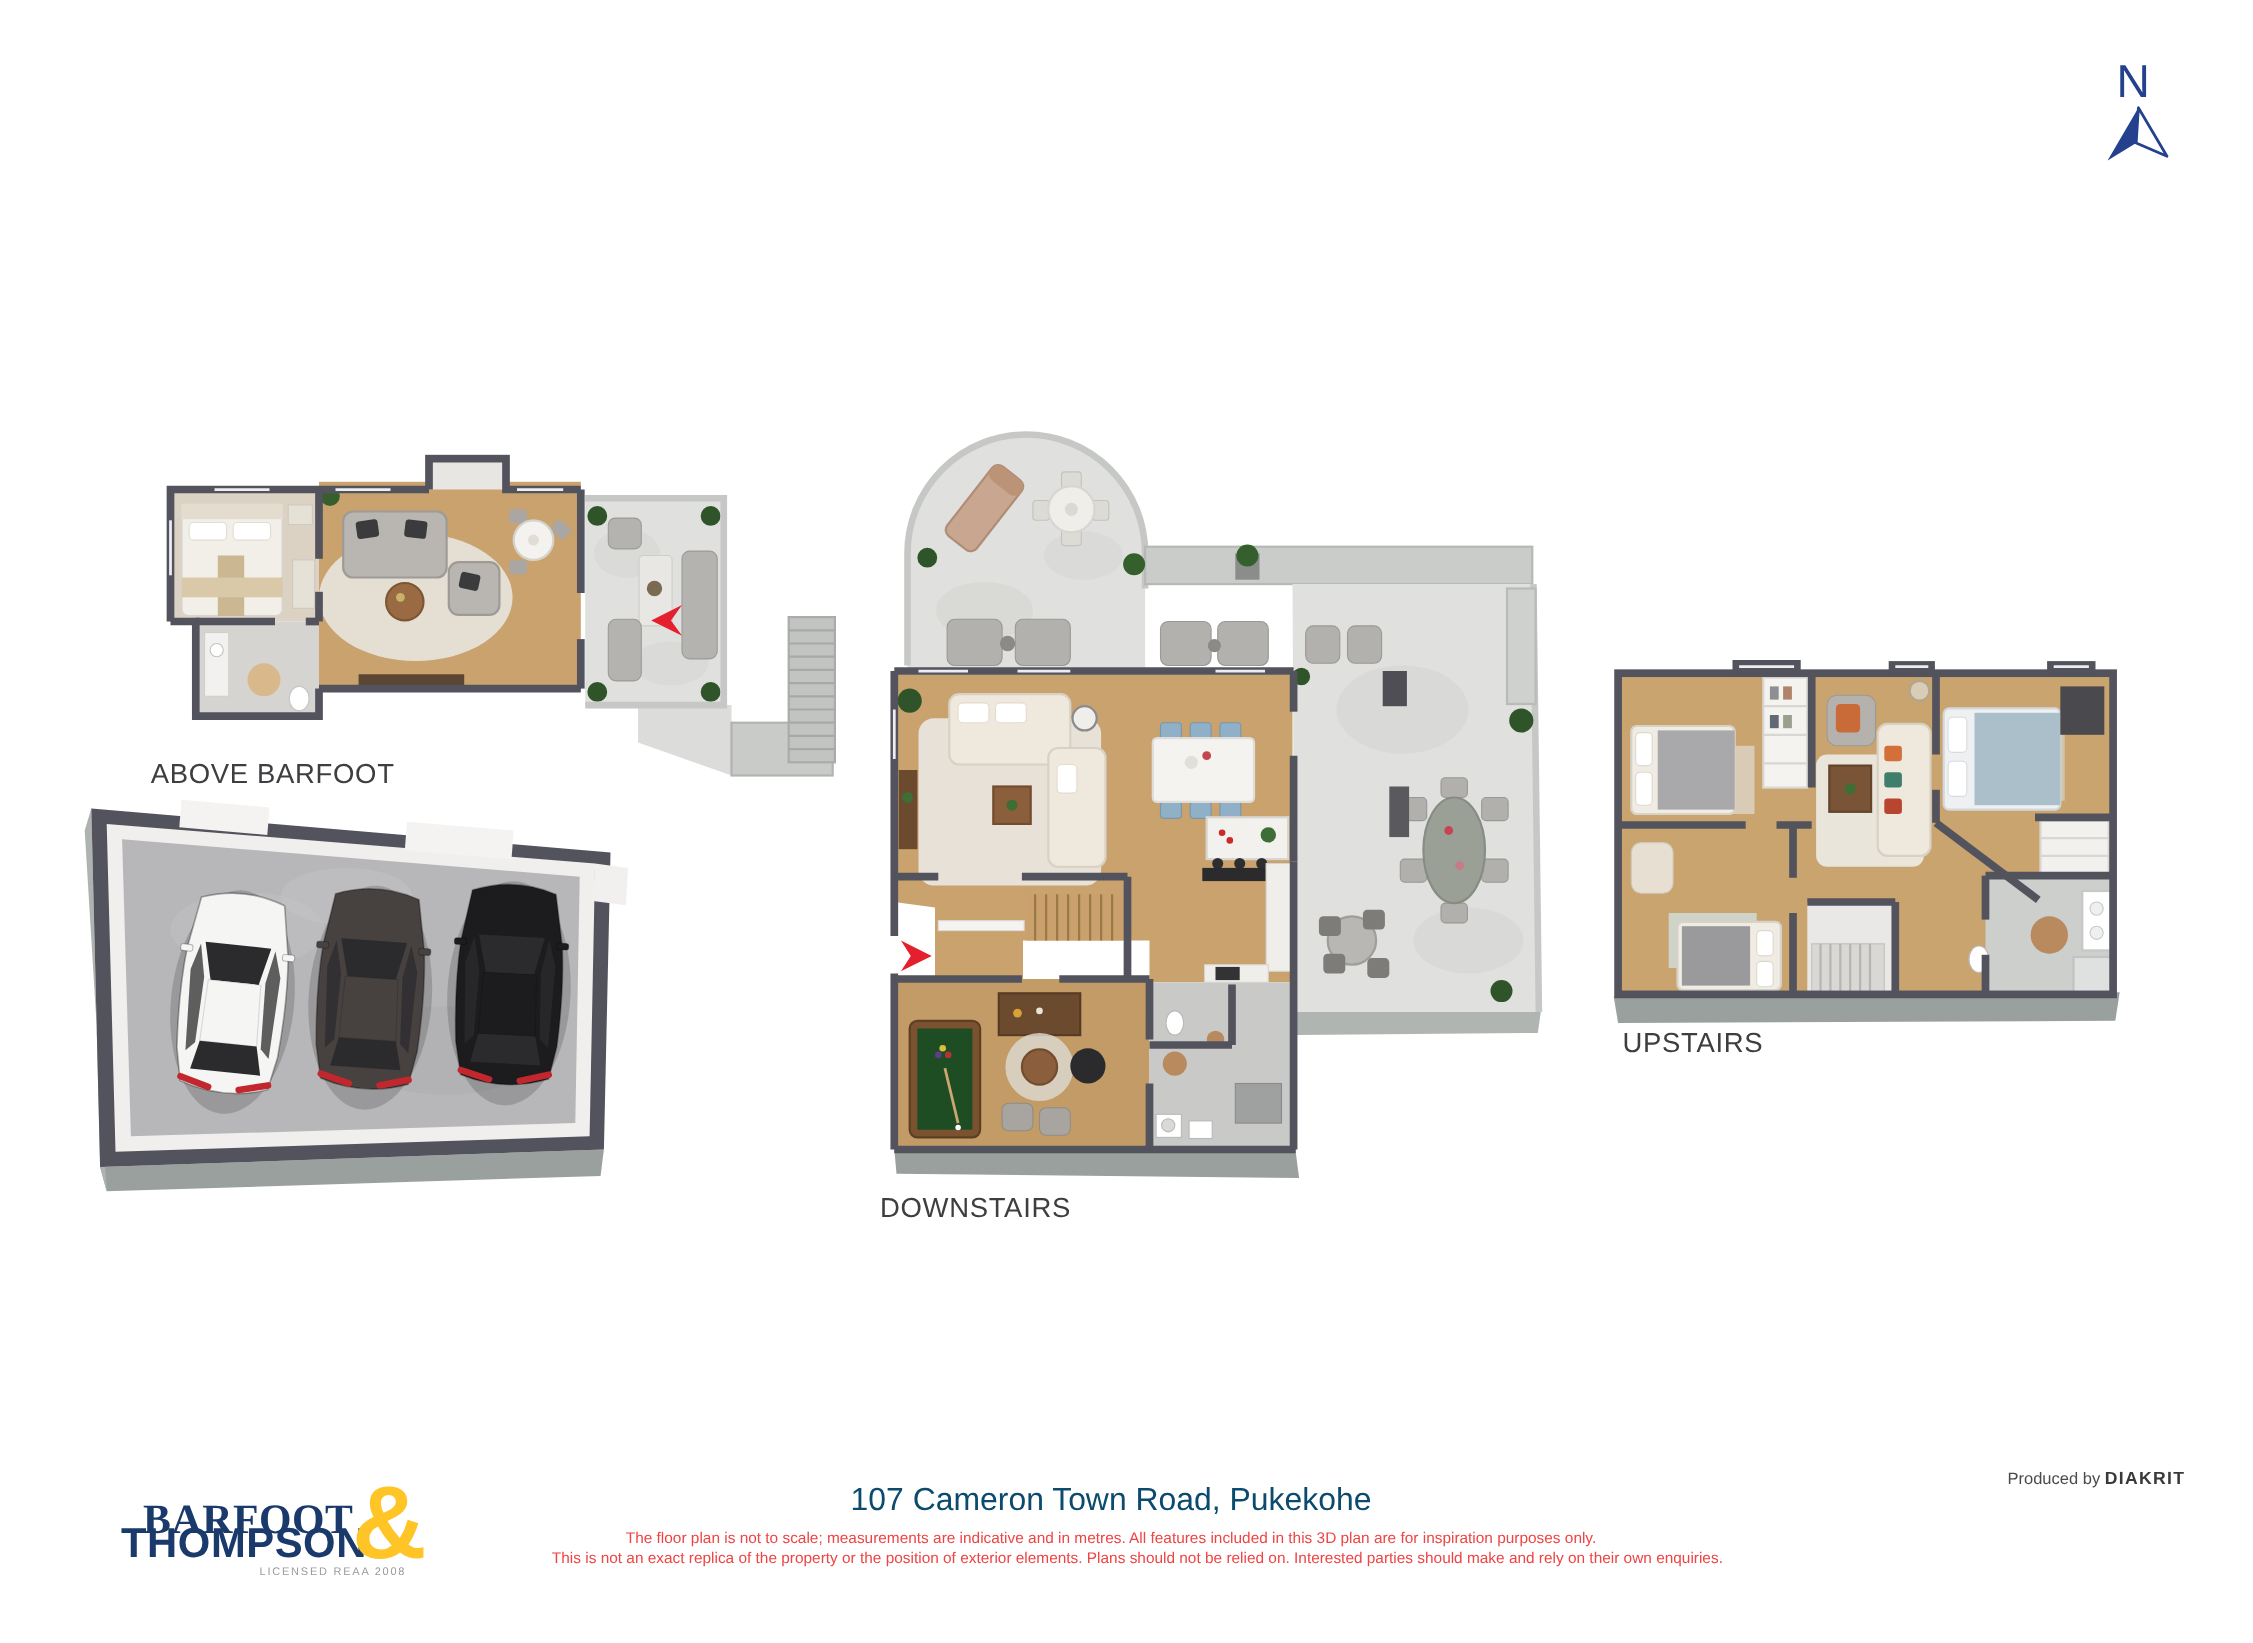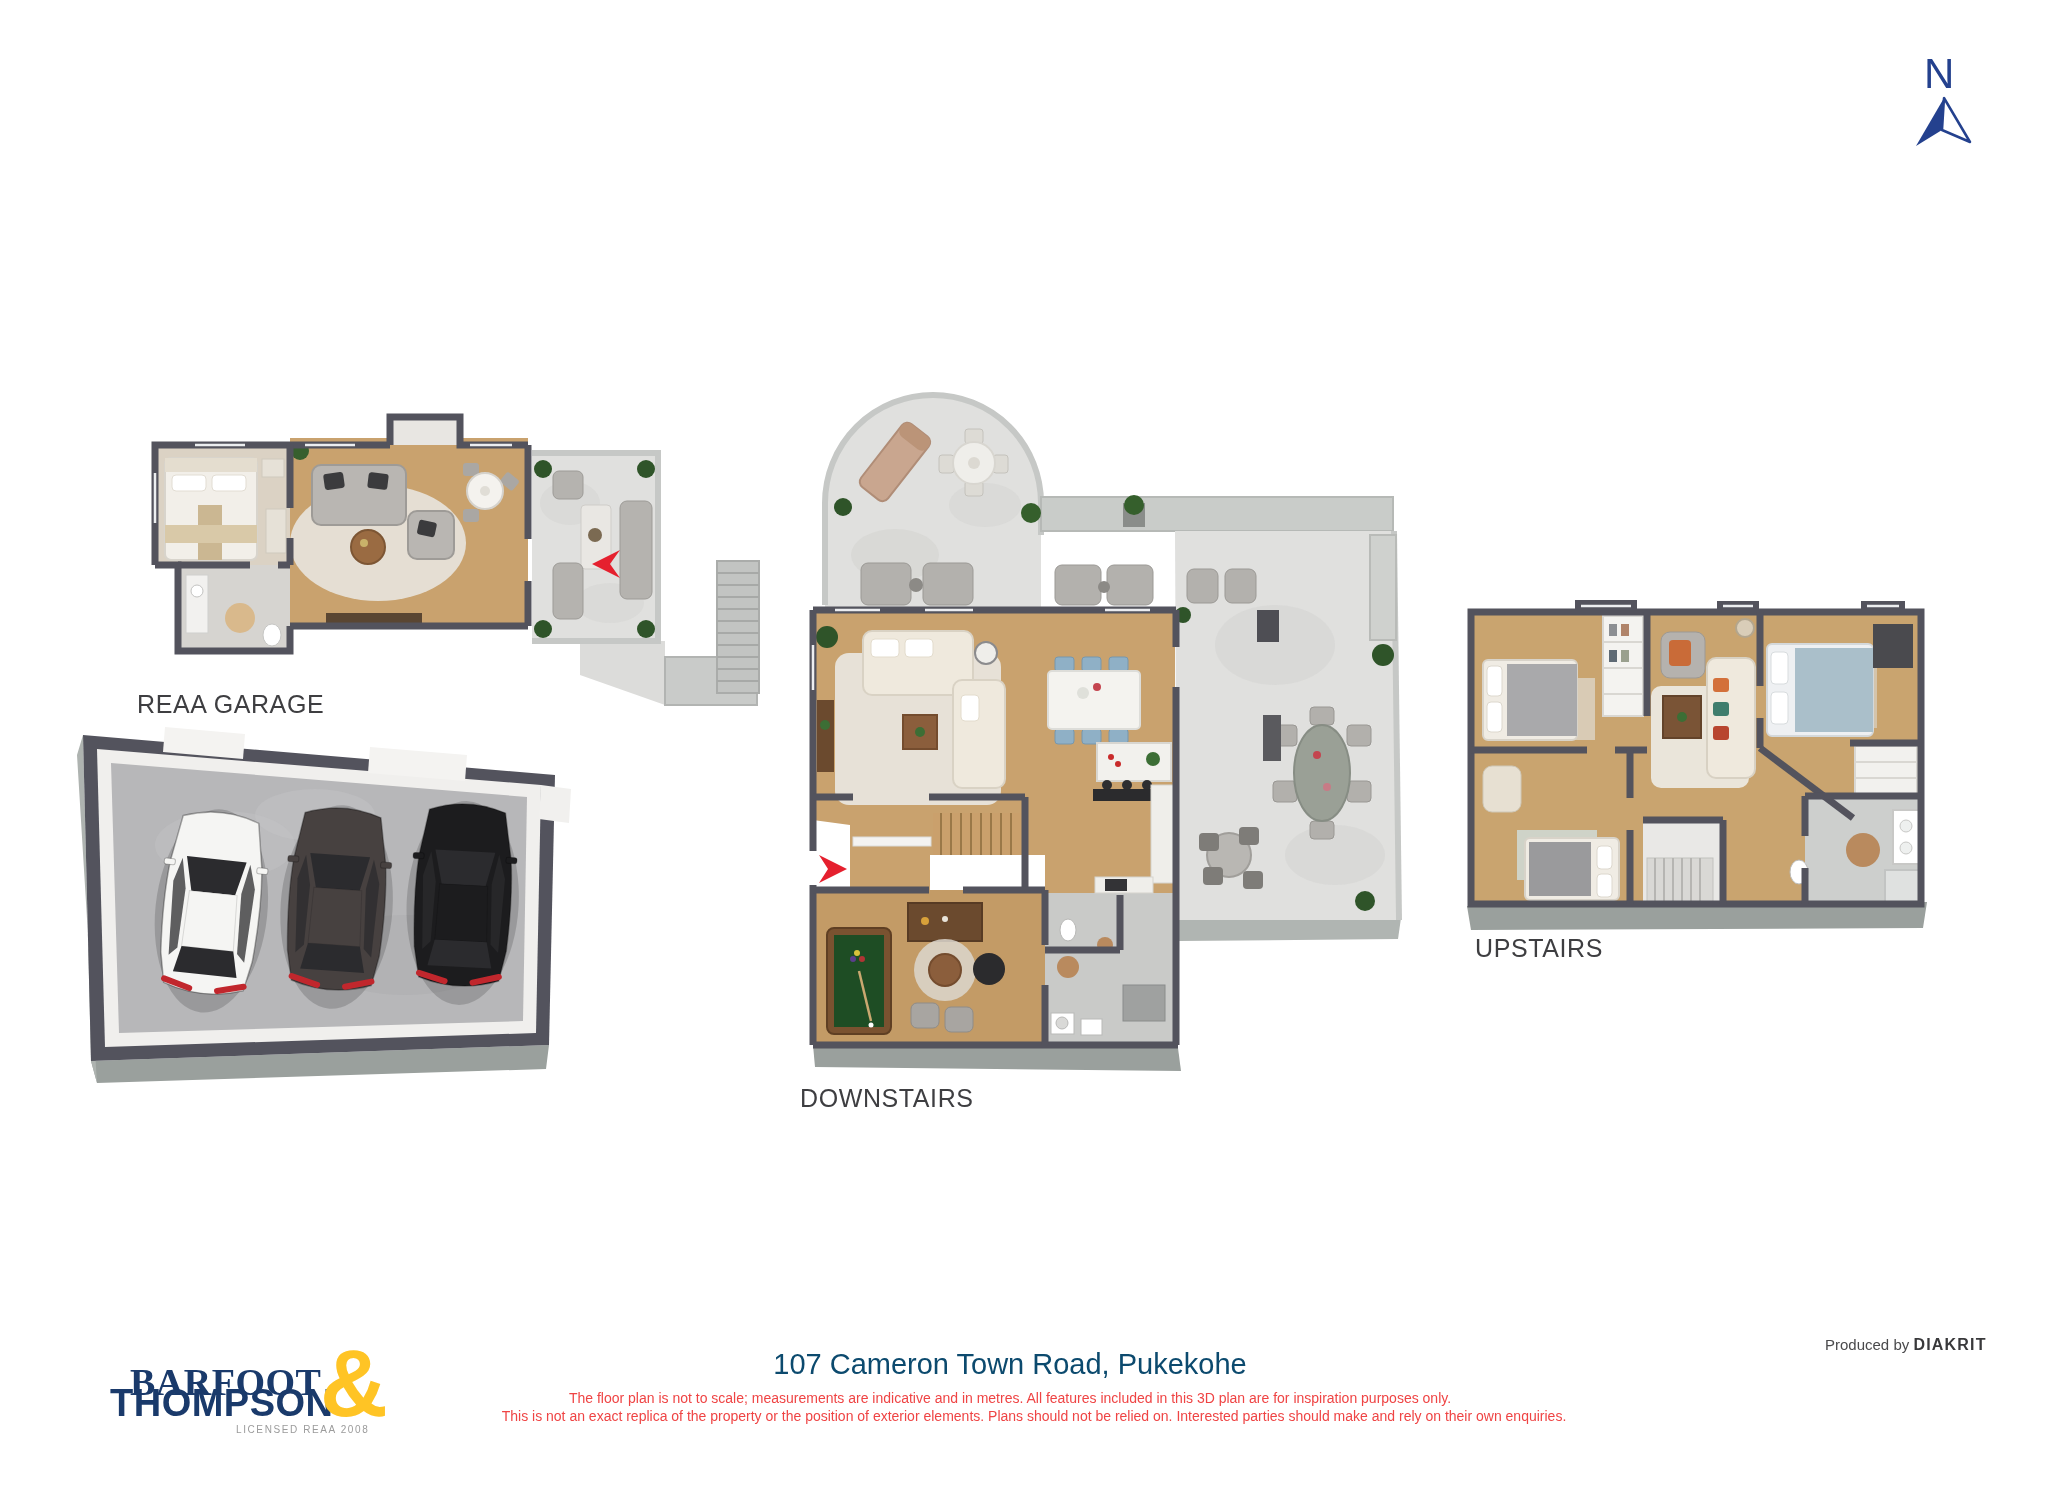--- a/index.html
+++ b/index.html
@@ -130,21 +130,21 @@
 
   <g stroke="#eceef0" stroke-width="2.5">
     <line x1="55" y1="32" x2="105" y2="32"></line>
     <line x1="165" y1="32" x2="215" y2="32"></line>
     <line x1="330" y1="32" x2="372" y2="32"></line>
     <line x1="15" y1="60" x2="15" y2="110"></line>
   </g>
 
   <polygon points="480,137 452,151 480,165 470,151" fill="#e5202e"></polygon>
 </svg>
-<div class="abs plan-label" style="left:137px;top:690px;">REAA GARAGE</div>
+<div class="abs plan-label" style="left:137px;top:690px;">ABOVE BARFOOT</div>
 
 <svg class="abs" style="left:75px;top:725px;" width="500" height="365" viewBox="0 0 500 365">
   <defs>
     <g id="car-top">
       <ellipse cx="0" cy="6" rx="56" ry="102" fill="rgba(0,0,0,0.16)"></ellipse>
       <path d="M-38,-86 Q0,-100 38,-86 L46,-40 Q50,0 46,52 L40,82 Q0,96 -40,82 L-46,52 Q-50,0 -46,-40 Z" fill="currentColor" stroke="rgba(0,0,0,0.3)" stroke-width="1.5"></path>
       <rect x="-52" y="-42" width="11" height="6" rx="2" fill="currentColor" stroke="rgba(0,0,0,0.25)"></rect>
       <rect x="41" y="-42" width="11" height="6" rx="2" fill="currentColor" stroke="rgba(0,0,0,0.25)"></rect>
       <path d="M-34,-44 L-28,-14 L-30,46 L-38,54 L-41,-20 Z" fill="#2b2b2e" opacity="0.75"></path>
       <path d="M34,-44 L28,-14 L30,46 L38,54 L41,-20 Z" fill="#2b2b2e" opacity="0.75"></path>

